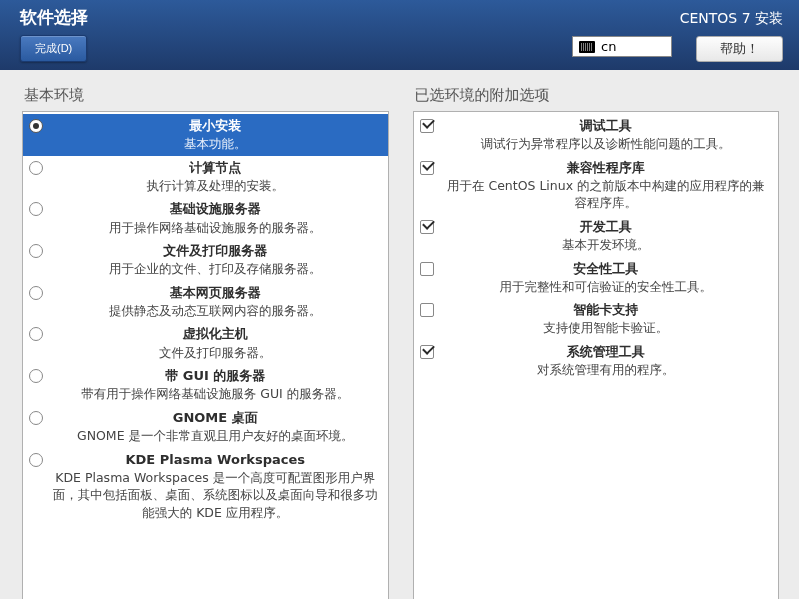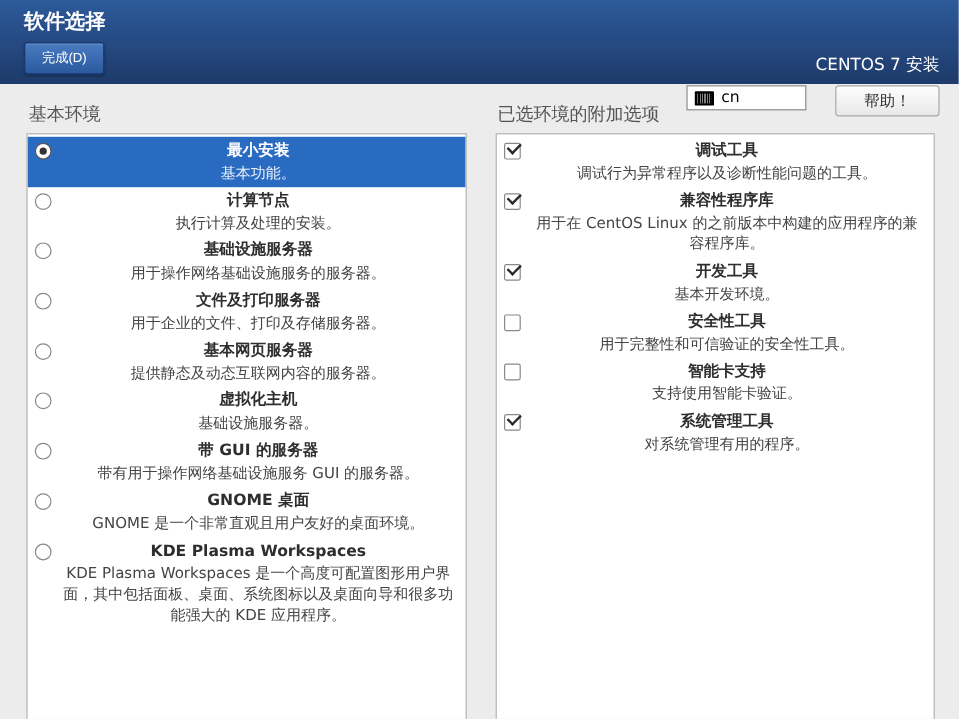--- a/index.html
+++ b/index.html
@@ -39,21 +39,20 @@
   .header-right {
     position: absolute;
     right: 16px;
     top: 10px;
     text-align: right;
   }
   .install-title {
     color: #fff;
     font-size: 14px;
     margin-bottom: 8px;
-    margin-top: 35px;
   }
   .lang-help {
     display: flex;
     gap: 24px;
     align-items: flex-start;
   }
   .lang-box {
     background: #fff;
     color: #000;
     border: 1px solid #888;
@@ -236,21 +235,21 @@
           <span class="radio"></span>
           <div class="item-text">
             <div class="item-title">基本网页服务器</div>
             <div class="item-desc">提供静态及动态互联网内容的服务器。</div>
           </div>
         </div>
         <div class="env-item">
           <span class="radio"></span>
           <div class="item-text">
             <div class="item-title">虚拟化主机</div>
-            <div class="item-desc">基础设施服务器。</div>
+            <div class="item-desc">文件及打印服务器。</div>
           </div>
         </div>
         <div class="env-item">
           <span class="radio"></span>
           <div class="item-text">
             <div class="item-title">带 GUI 的服务器</div>
             <div class="item-desc">带有用于操作网络基础设施服务 GUI 的服务器。</div>
           </div>
         </div>
         <div class="env-item">

